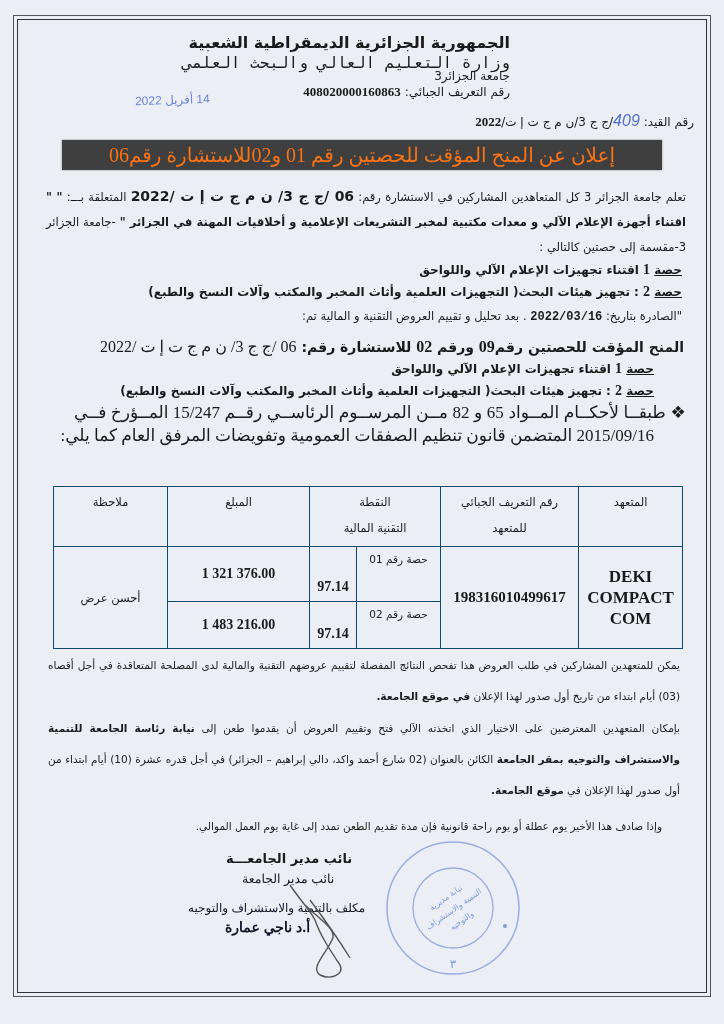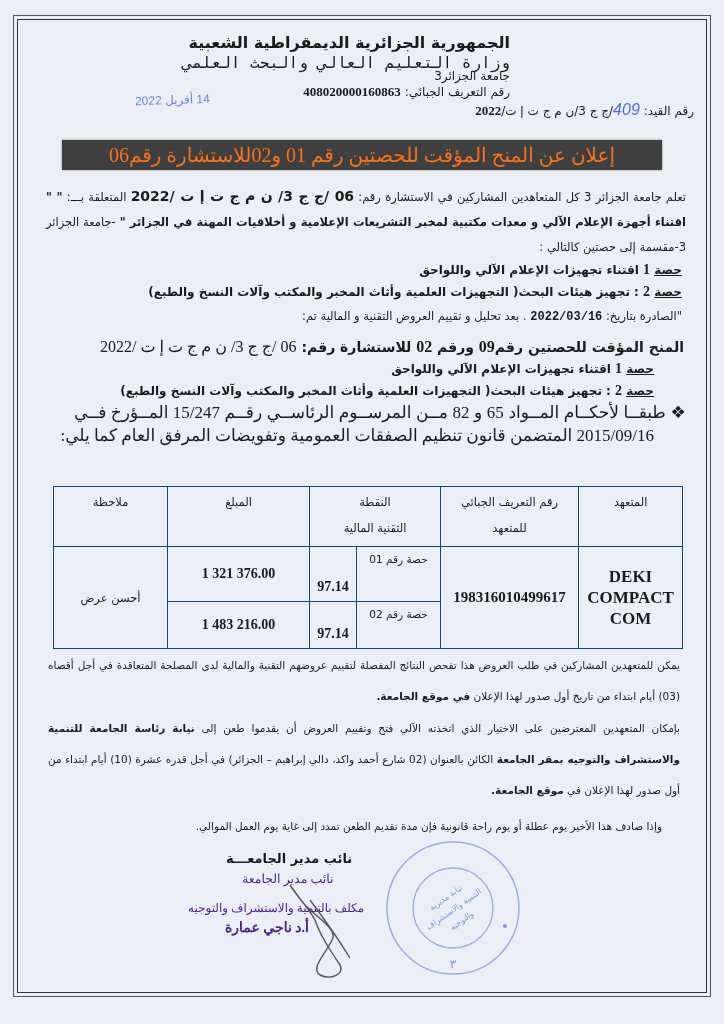--- a/index.html
+++ b/index.html
@@ -9,21 +9,21 @@
   }
   .frame-outer { position:absolute; left:13px; top:15px; width:696px; height:980px; border:1.5px solid #555; }
   .frame-inner { position:absolute; left:17px; top:19px; width:688px; height:972px; border:1.5px solid #333; }
   .abs { position:absolute; direction:rtl; white-space:nowrap; }
   .hdr-line { position:absolute; left:180px; width:330px; text-align:right; direction:rtl; }
   .h1 { top:33px; font-size:16px; font-weight:bold; font-family:"DejaVu Sans",sans-serif; }
   .h2 { top:53px; font-size:16px; font-family:Liberation Mono, monospace; }
   .h3 { top:69px; font-size:12px; font-family:"DejaVu Sans",sans-serif; }
   .h4 { top:84px; font-size:12px; font-family:"DejaVu Sans",sans-serif; }
   .h4 b { font-family:"Liberation Serif",serif; font-size:13px; }
-  .ref { top:101px; right:30px; font-size:12px; font-family:"DejaVu Sans",sans-serif; }
+  .ref { top:112px; right:30px; font-size:12px; font-family:"DejaVu Sans",sans-serif; }
   .ref .hand { color:#4f6fcf; font-family:"Liberation Sans",sans-serif; font-size:16px; font-style:italic; }
   .ref .yr { font-family:"Liberation Serif",serif; font-size:13px; font-weight:bold; }
   .stampdate { position:absolute; left:135px; top:93px; color:#6b86d6; font-family:"Liberation Sans",sans-serif; font-size:12px; transform:rotate(-2deg); direction:rtl; }
   .title-bar {
     position:absolute; left:62px; top:140px; width:600px; height:30px; background:#3f3f3f;
     color:#f97316; font-family:"Liberation Serif",serif; font-size:20px; text-align:center; line-height:30px;
     direction:rtl; box-shadow:0 0 2px #888;
   }
   .para { position:absolute; right:38px; width:640px; direction:rtl; text-align:justify; font-family:"DejaVu Sans",sans-serif; font-size:11.5px; line-height:25px; }
   .p1 { top:184px; }
@@ -51,21 +51,21 @@
   .c-score { width:46px; font-weight:bold; font-size:14px; vertical-align:bottom; padding-bottom:6px!important; }
   .c-amt { width:141px; font-weight:bold; font-size:14px; }
   .c-note { font-family:"DejaVu Sans",sans-serif; font-size:11.5px; }
   .r1 td { height:48px; } .r2 td { height:40px; }
   .body2 { position:absolute; right:44px; width:632px; direction:rtl; font-family:"DejaVu Sans",sans-serif; font-size:10.5px; line-height:31px; text-align:justify; }
   .b1 { top:650px; }
   .b2 { top:713px; }
   .b3 { top:811px; right:62px; }
   .body2 b { font-weight:bold; }
   .sig-title { position:absolute; left:226px; top:851px; direction:rtl; font-family:"DejaVu Sans",sans-serif; font-weight:bold; font-size:13px; }
-  .sig-stamp { position:absolute; direction:rtl; color:#4c1d95; font-family:Liberation Serif, serif; white-space:nowrap; }
+  .sig-stamp { position:absolute; direction:rtl; color:#0f172a; font-family:Liberation Sans, sans-serif; white-space:nowrap; }
   .s1 { left:242px; top:871px; font-size:12.5px; }
   .s2 { left:188px; top:901px; font-size:12px; }
   .s3 { left:225px; top:919px; font-size:14px; font-weight:bold; letter-spacing:3px; }
   .sign-scribble { position:absolute; left:270px; top:880px; }
   .round-stamp { position:absolute; left:383px; top:838px; }
 </style>
 </head>
 <body>
 
 <div class="frame-outer"></div>

